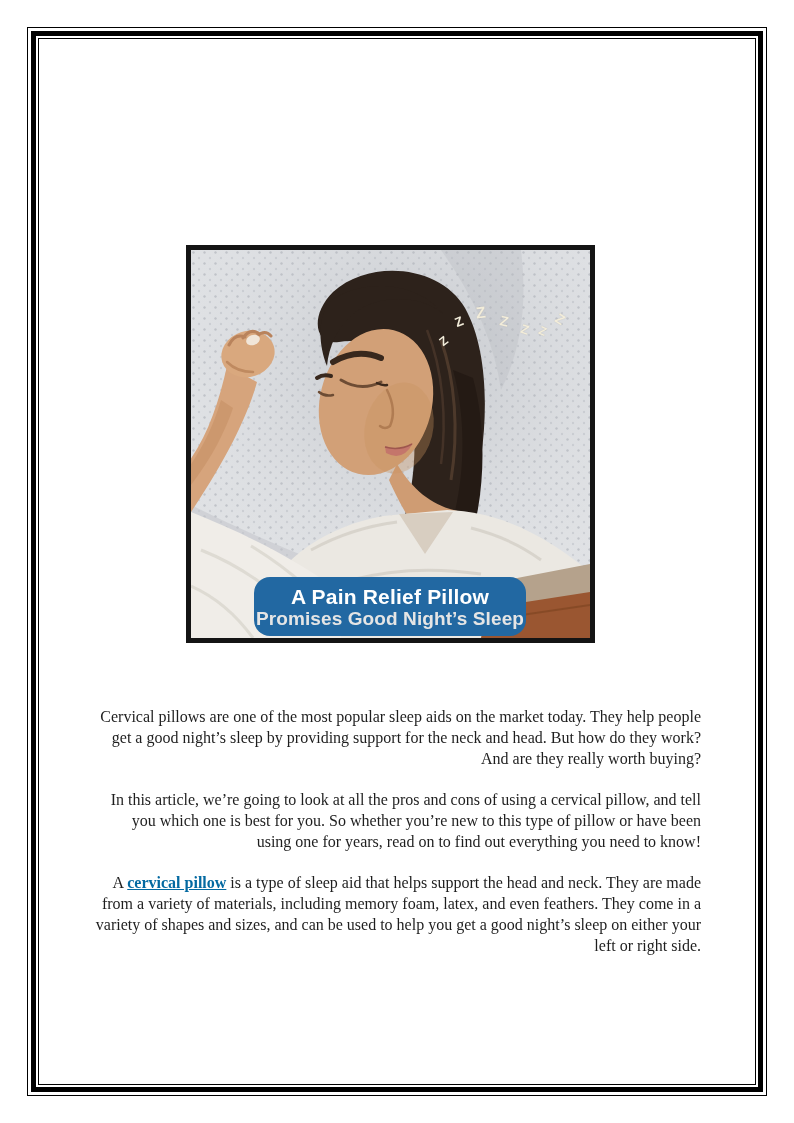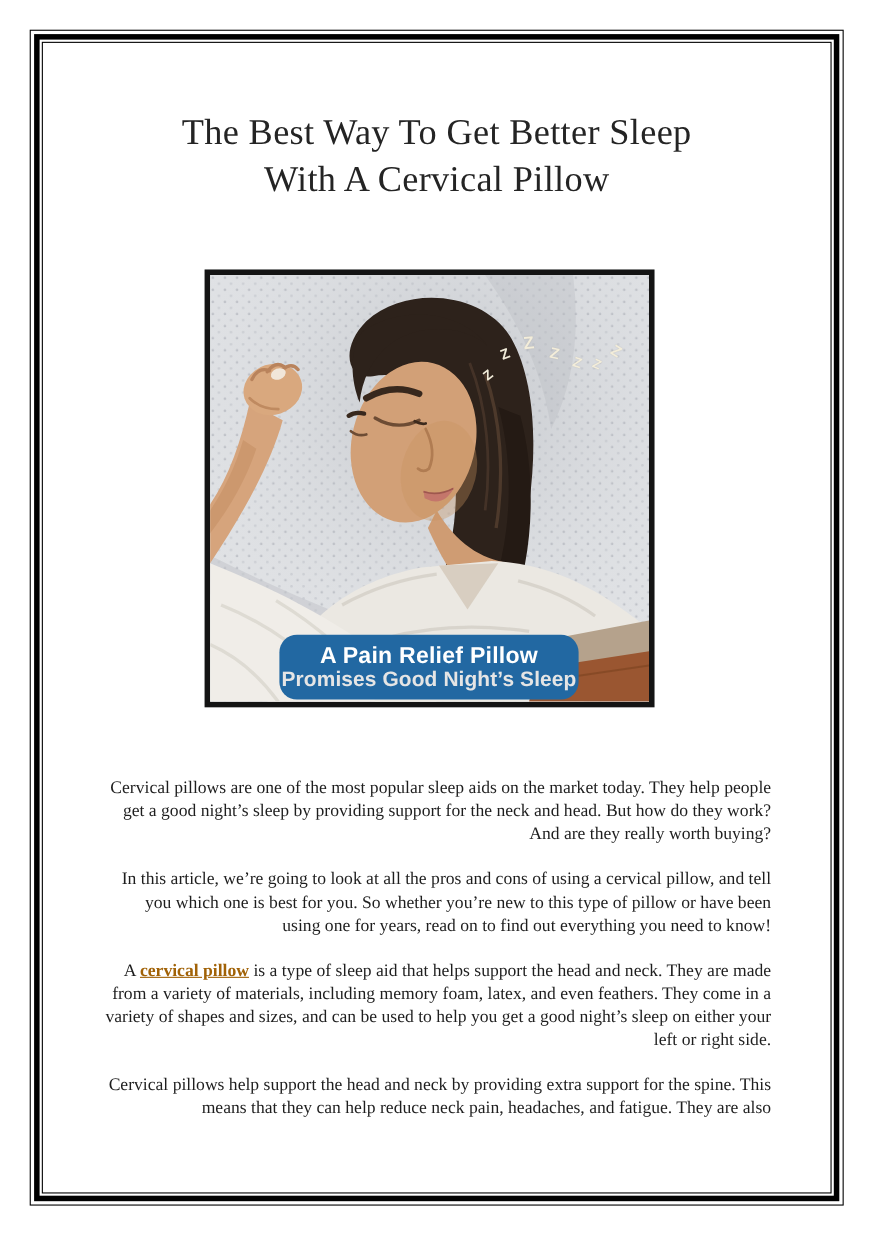--- a/index.html
+++ b/index.html
@@ -59,38 +59,34 @@
   .hero-banner .b1{font-size:21px;font-weight:bold;letter-spacing:.2px;}
   .hero-banner .b2{font-size:19px;font-weight:bold;color:#e5e5e5;letter-spacing:.1px;}
 
   
   .article{
     position:absolute;left:95px;top:706px;width:606px;
     font-size:16px;line-height:21px;color:#1e1e1e;text-align:right;
   }
   .article p{margin:0 0 20px 0;}
   .inline-link{
-    color:#a16207;font-weight:bold;text-decoration:underline;cursor:pointer;
+    color:#0369a1;font-weight:bold;text-decoration:underline;cursor:pointer;
   }
 </style>
 </head>
 <body>
 
 <div class="page">
 
   <div class="frame-outer">
     <div class="frame-thick">
       <div class="frame-inner"></div>
     </div>
   </div>
 
-  <h1 class="doc-title">
-    <span>The Best Way To Get Better Sleep</span>
-    <span>With A Cervical Pillow</span>
-  </h1>
 
   <figure class="hero">
     <svg viewBox="0 0 399 388" width="399" height="388" preserveAspectRatio="none">
       <defs>
         <pattern id="dots" width="11" height="11" patternUnits="userSpaceOnUse">
           <circle cx="2.5" cy="2.5" r="1.2" fill="#b7bac1"></circle>
           <circle cx="8" cy="8" r="1.2" fill="#c6c9cf"></circle>
         </pattern>
         <radialGradient id="shade" cx="55%" cy="30%" r="80%">
           <stop offset="0%" stop-color="#9fa3aa" stop-opacity="0.45"></stop>
@@ -162,16 +158,15 @@
     <div class="hero-banner">
       <span class="b1">A Pain Relief Pillow</span>
       <span class="b2">Promises Good Night’s Sleep</span>
     </div>
   </figure>
 
   <div class="article">
     <p>Cervical pillows are one of the most popular sleep aids on the market today. They help people get a good night’s sleep by providing support for the neck and head. But how do they work? And are they really worth buying?</p>
     <p>In this article, we’re going to look at all the pros and cons of using a cervical pillow, and tell you which one is best for you. So whether you’re new to this type of pillow or have been using one for years, read on to find out everything you need to know!</p>
     <p><span>A </span><a class="inline-link">cervical pillow</a><span> is a type of sleep aid that helps support the head and neck. They are made from a variety of materials, including memory foam, latex, and even feathers. They come in a variety of shapes and sizes, and can be used to help you get a good night’s sleep on either your left or right side.</span></p>
-    <p>Cervical pillows help support the head and neck by providing extra support for the spine. This means that they can help reduce neck pain, headaches, and fatigue. They are also</p>
   </div>
 
 </div>
 
 </body></html>

